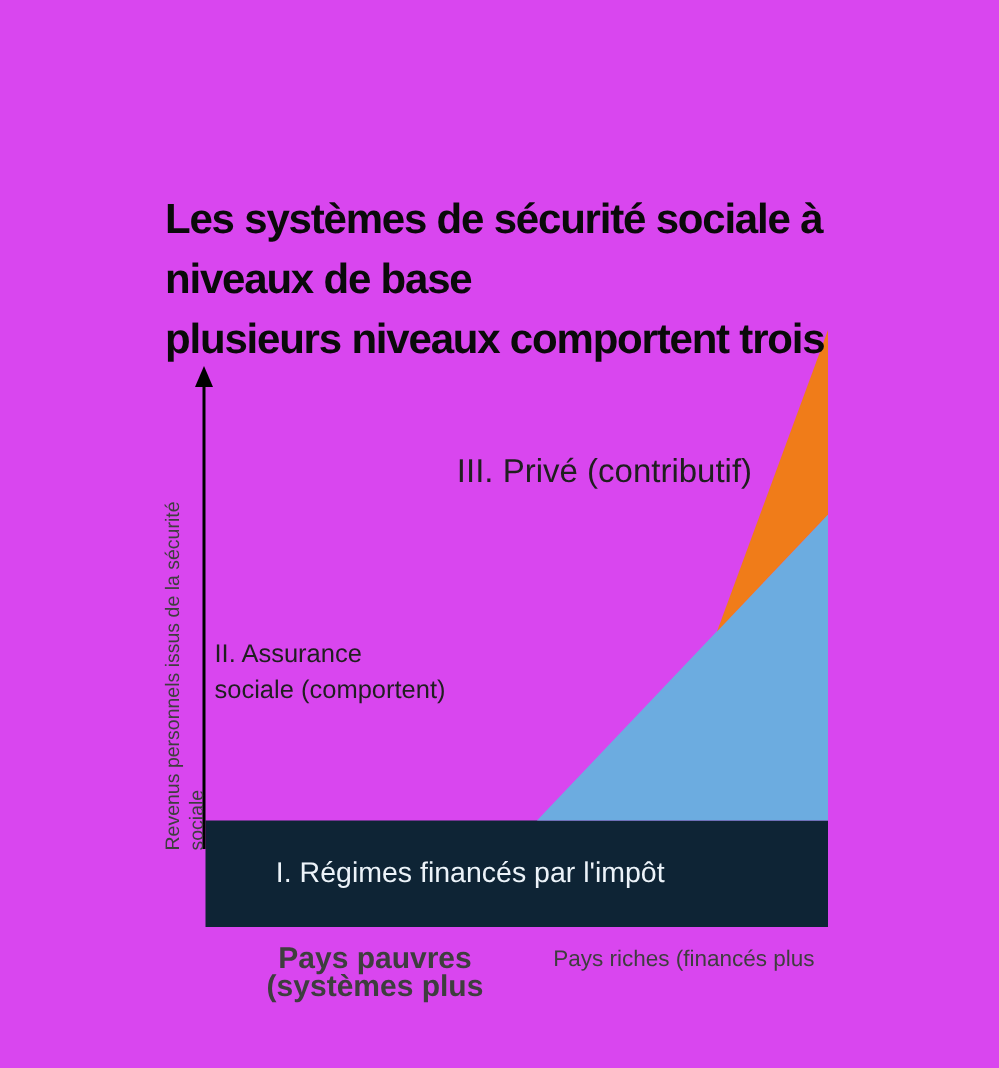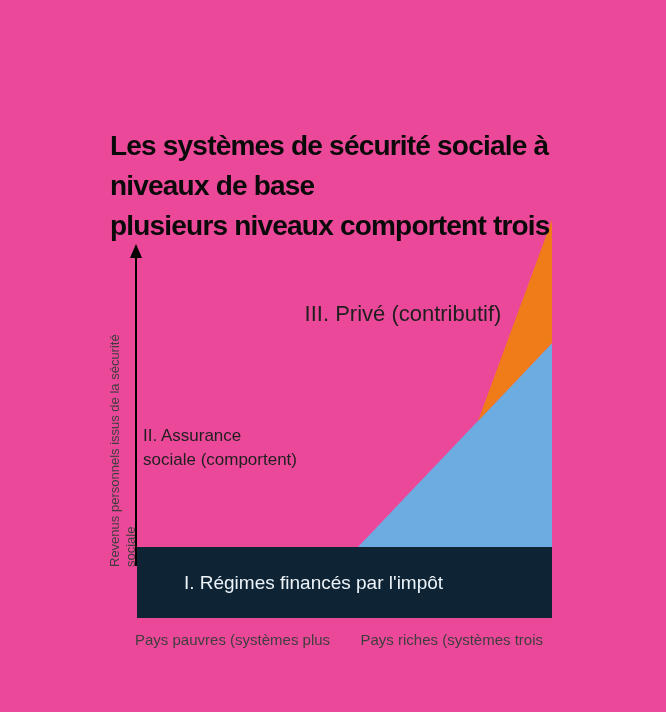--- a/index.html
+++ b/index.html
@@ -1,19 +1,19 @@
 <!DOCTYPE html>
 <html><head>
 <meta charset="utf-8">
 <style>
   html,body{margin:0;padding:0;background:#ffffff;}
   .stage{
     position:relative;
     width:666px;height:712px;
-    background:#ec4899;
+    background:#d946ef;
     font-family:"Liberation Sans", sans-serif;
     overflow:hidden;
   }
   .plot-svg{position:absolute;left:0;top:0;}
   .chart-title{
     position:absolute;left:110px;top:126px;width:500px;
     font-size:28px;line-height:40px;font-weight:700;
     letter-spacing:-0.8px;color:#0a0a0a;
   }
   .tier3-label{
@@ -32,21 +32,21 @@
     font-size:19px;color:#ecf3f9;white-space:nowrap;
   }
   .y-axis-label{
     position:absolute;left:107px;top:567px;width:300px;
     font-size:13px;line-height:16px;color:#3e3e3e;text-align:left;
     transform:rotate(-90deg);transform-origin:0 0;
     white-space:nowrap;
   }
   .x-label-left{
     position:absolute;left:135px;top:630px;width:230px;
-    font-size:15px;line-height:19px;color:#3e3e3e;text-align:left;
+    font-size:20px;line-height:19px;color:#3e3e3e;text-align:center;font-weight:bold;
   }
   .x-label-right{
     position:absolute;left:313px;top:630px;width:230px;
     font-size:15px;line-height:19px;color:#3e3e3e;text-align:right;
   }
 </style>
 </head>
 <body>
 
 <div class="stage">
@@ -77,16 +77,16 @@
     <div>sociale (comportent)</div>
   </div>
 
   <div class="tier1-label">I. Régimes financés par l'impôt</div>
 
   <div class="x-label-left">
     <div>Pays pauvres (systèmes plus</div>
   </div>
 
   <div class="x-label-right">
-    <div>Pays riches (systèmes trois</div>
+    <div>Pays riches (financés plus</div>
   </div>
 
 </div>
 
 </body></html>

